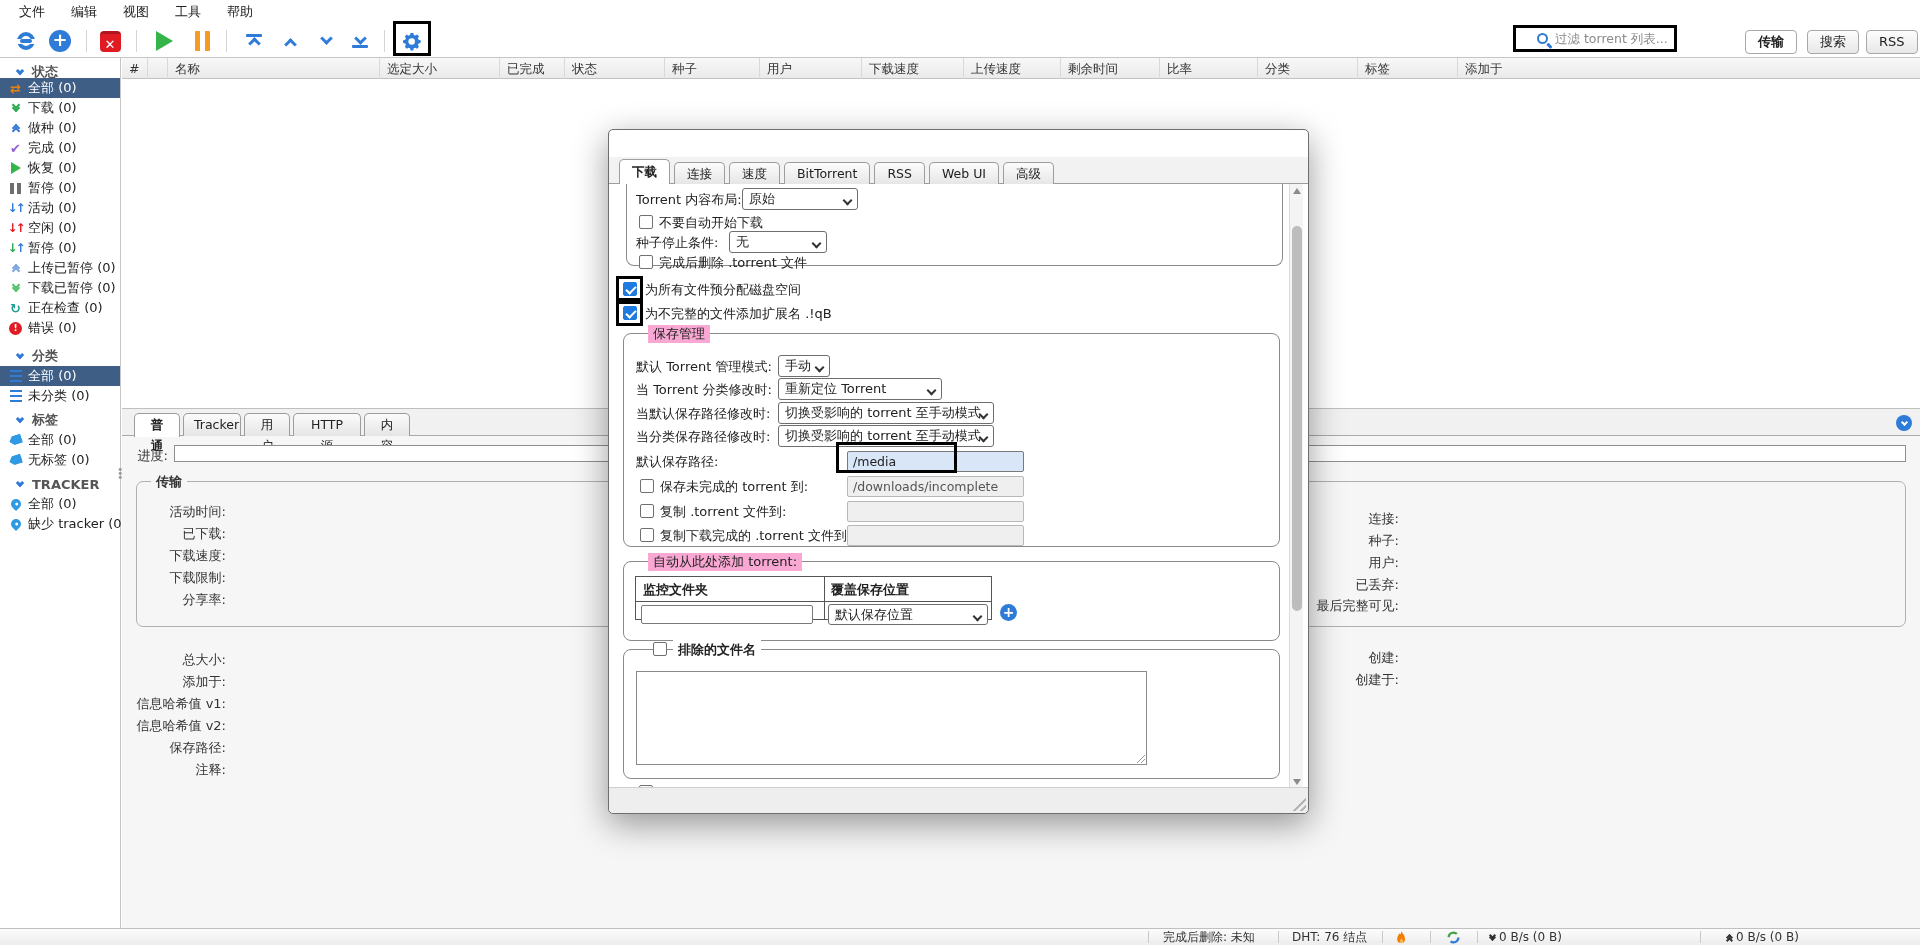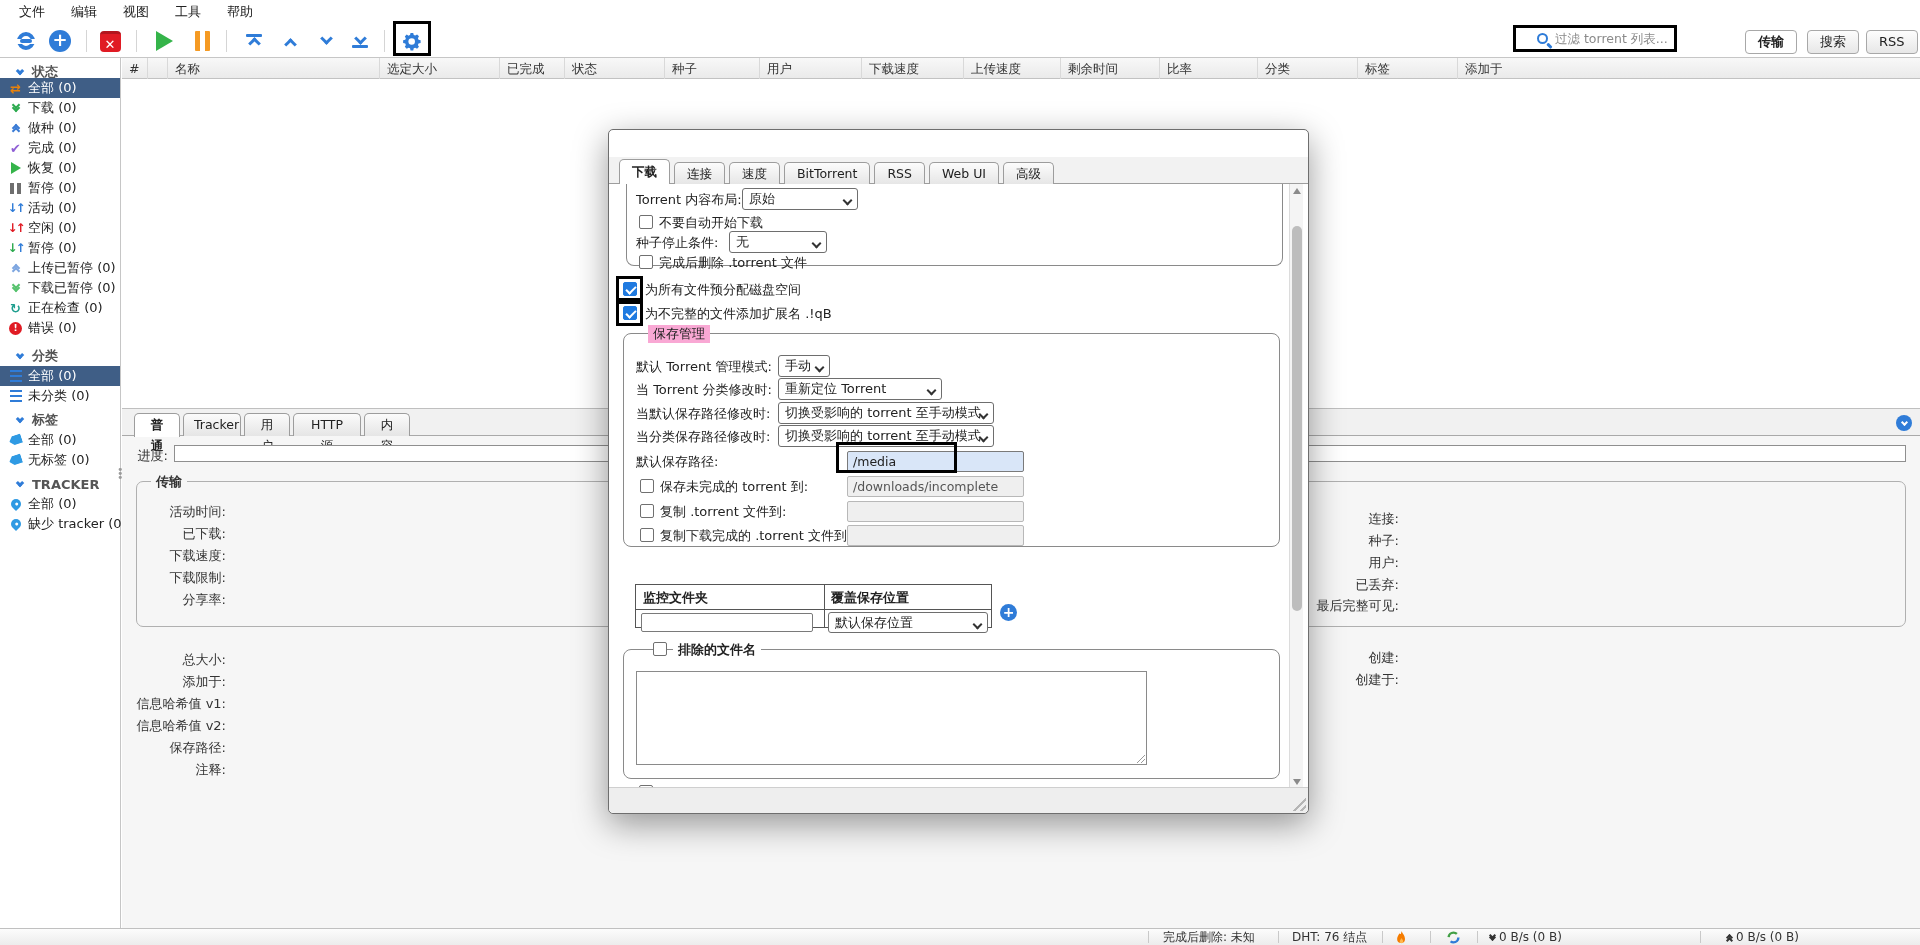--- a/index.html
+++ b/index.html
@@ -482,21 +482,24 @@
     <span class="cb" style="left:31px;top:295px"></span>
     <span class="dlabel" style="left:51px;top:292px">保存未完成的 torrent 到:</span>
     <input class="dinput dis" style="left: 238px; top: 292px; width: 177px;" value="/downloads/incomplete">
     <span class="cb" style="left:31px;top:320px"></span>
     <span class="dlabel" style="left:51px;top:317px">复制 .torrent 文件到:</span>
     <input class="dinput dis" style="left: 238px; top: 317px; width: 177px;">
     <span class="cb" style="left:31px;top:344px"></span>
     <span class="dlabel" style="left:51px;top:341px">复制下载完成的 .torrent 文件到:</span>
     <input class="dinput dis" style="left: 238px; top: 341px; width: 177px;">
 
-    <div class="dtable" style="left:26px;top:400px;width:357px;height:44px">
+    <div class="dfs" style="left:14px;top:377px;width:657px;height:80px">
+      <span class="dfs-leg">自动从此处添加 torrent:</span>
+    </div>
+    <div class="dtable" style="left:26px;top:392px;width:357px;height:44px">
       <div class="hrow">
         <span class="cell" style="left:0">监控文件夹</span>
         <span class="cell" style="left:188px">覆盖保存位置</span>
       </div>
       <div class="drow">
         <input class="dinput" style="left: 5px; top: 3px; width: 172px; height: 19px;">
         <span class="dsel" style="left:192px;top:2px;width:160px;height:21px">
             <span>默认保存位置</span>
           </span>
       </div>

